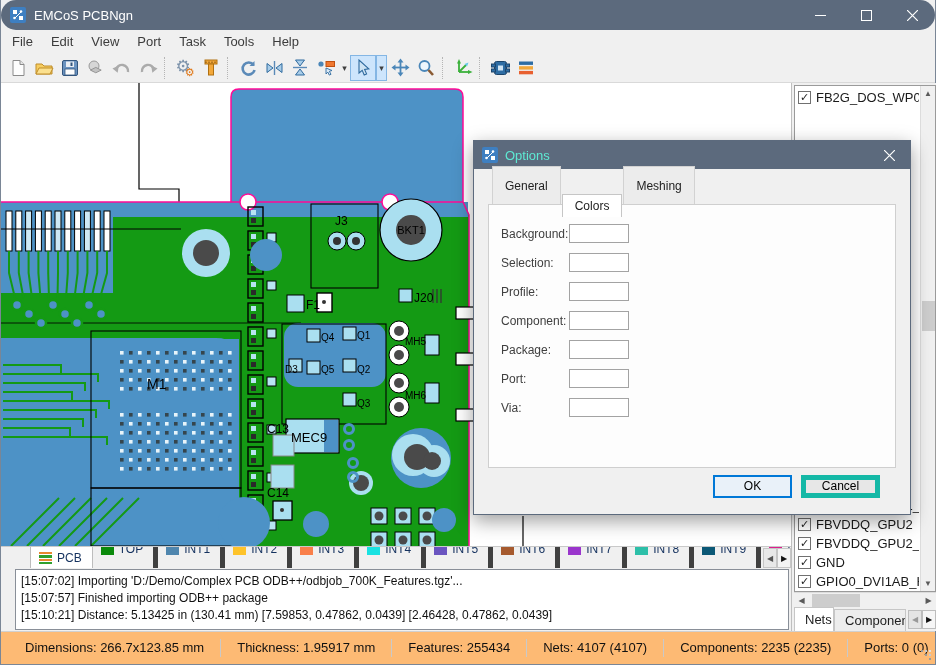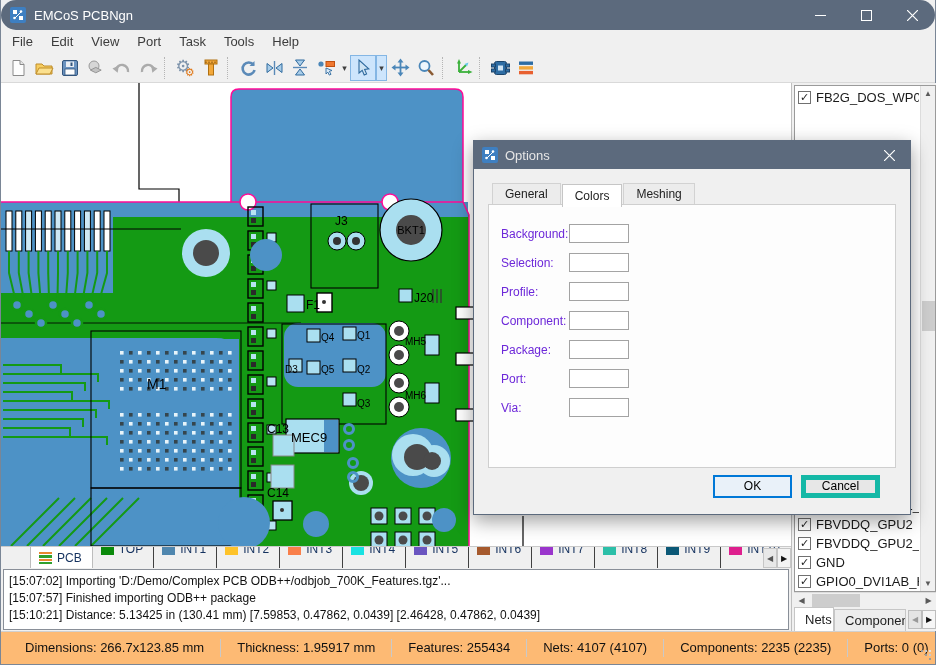--- a/index.html
+++ b/index.html
@@ -27,30 +27,30 @@
   .caret.sel { background:#cde5fc; border:1px solid #84b6e4; height:26px; line-height:24px; }
 
   
   .content { flex:1; display:flex; min-height:0; }
   .leftcol { width:790px; display:flex; flex-direction:column; min-height:0; }
   .canvas { flex:1; position:relative; background:#fff; overflow:hidden; }
   .canvas svg { display:block; }
 
   
   .layertabs { height:22px; background:#f0f0f0; border-top:1px solid #c9c9c9; display:flex; align-items:flex-end; overflow:hidden; flex:0 0 auto; position:relative;padding-left:29px; }
-  .ltab { height:39px; display:flex; align-items:center; gap:5px; padding:0 10px 0 8px; border-right:1px solid #404040; color:#15325f; font-size:12px; white-space:nowrap; background:#f0f0f0; }
+  .ltab { height:39px; display:flex; align-items:center; gap:5px; padding:0 10px 0 8px; border-right:5px solid #404040; color:#15325f; font-size:12px; white-space:nowrap; background:#f0f0f0; }
   .ltab.active { background:#fff; height:22px; border:1px solid #bdbdbd; border-bottom:none; color:#15325f; }
   .ltab .sw { width:13px; height:12px; display:inline-block; flex:0 0 auto; }
   .ltab.stack .sw { background:linear-gradient(180deg,#e88830 0 2.5px,#ffffff 2.5px 3.5px,#2fa02f 3.5px 6px,#ffffff 6px 7px,#e88830 7px 9.5px,#ffffff 9.5px 10.5px,#2fa02f 10.5px 12px); }
   .ltab-scroll { position:absolute; right:0; top:1px; display:flex; }
   .ltab-scroll .sbtn { width:14px; height:20px; background:#e8e8e8; border:1px solid #c6c6c6; font-size:8px; display:flex; align-items:center; justify-content:center; color:#555; }
   .ltab-scroll .sbtn.dark { color:#111; background:#f4f4f4; }
 
   
-  .log { height:61px; margin:1px 2px 1px 2px; background:#fff; border:1px solid #898f98; padding:3px 5px; overflow:hidden; flex:0 0 auto; }
+  .log { height:61px; margin:1px 2px 1px 14px; background:#fff; border:1px solid #898f98; padding:3px 5px; overflow:hidden; flex:0 0 auto; }
   .logline { font-size:12px; color:#111; white-space:nowrap; line-height:17px; }
 
   
   .sidebar { width:146px; border-left:1px solid #bfbfbf; background:#f0f0f0; display:flex; flex-direction:column; padding:2px 1px 0 2px; min-height:0; }
   .combo { height:22px; background:#fff; border:1px solid #8a8a8a; display:flex; align-items:center; padding:0 4px; margin-bottom:2px; }
   .combo .val { flex:1; font-size:13px; }
   .combo .arr { font-size:10px; color:#444; }
   .filter { height:21px; border:1px solid #9a9a9a; background:#fff; width:100%; font-size:13px; padding:0 4px; font-family:"Liberation Sans",sans-serif; color:#111; margin-bottom:1px; }
   .filter::placeholder { color:#9a9a9a; }
   .netlist { flex:1; background:#fff; border:1px solid #9a9a9a; position:relative; display:flex; flex-direction:column; overflow:hidden; min-height:0; }
@@ -76,31 +76,31 @@
 
   
   .statusbar { height:33px; background:#fdba74; border-top:1px solid #d0d0d0; display:flex; align-items:center; padding-left:8px; flex:0 0 auto; position:relative; }
   .sitem { padding:0 16px; font-size:13px; color:#111; border-right:1px solid #c9c9c9; height:18px; line-height:18px; white-space:nowrap; }
   .sitem:last-of-type { border-right:none; }
   .grip { position:absolute; right:3px; bottom:3px; width:12px; height:12px;
     background-image:radial-gradient(circle at 2px 2px,#9a9a9a 1.2px,transparent 1.3px),radial-gradient(circle at 6px 6px,#9a9a9a 1.2px,transparent 1.3px),radial-gradient(circle at 10px 10px,#9a9a9a 1.2px,transparent 1.3px),radial-gradient(circle at 6px 2px,#c9c9c9 1.2px,transparent 1.3px) ,radial-gradient(circle at 10px 6px,#c9c9c9 1.2px,transparent 1.3px),radial-gradient(circle at 10px 2px,#e2e2e2 1.2px,transparent 1.3px); }
 
   
   .dialog { position:absolute; left:472px; top:140px; width:438px; height:375px; background:#f0f0f0; border:1px solid #5c6a7d; box-shadow:0 6px 18px rgba(0,0,0,.38); z-index:50; display:flex; flex-direction:column; }
-  .dlg-titlebar { height:28px; background:#5c6a7d; color:#e5e5e5; display:flex; align-items:center; flex:0 0 auto; }
+  .dlg-titlebar { height:28px; background:#5c6a7d; color:#5eead4; display:flex; align-items:center; flex:0 0 auto; }
   .dlg-titlebar .appicon { margin:0 7px 0 8px; }
   .dlg-titlebar .dtitle { flex:1; font-size:13px; }
   .dlg-close { width:42px; height:28px; display:flex; align-items:center; justify-content:center; color:#fff; }
   .dlg-body { flex:1; padding:12px 14px 10px 14px; display:flex; flex-direction:column; }
   .dlg-tabs { display:flex; align-items:flex-end; height:23px; position:relative; z-index:2; padding-left:4px; }
-  .dtab { height:21px; padding:0 12px; display:flex; align-items:center; font-size:12px; background:#ececec; border:1px solid #d2d2d2; border-bottom:none; margin-right:1px; color:#222; }
-  .dtab.active { background:#fff; height:23px; border-color:#c6c6c6; position:relative; top:3px; padding-top:0; }
+  .dtab { height:38px; padding:0 12px; display:flex; align-items:center; font-size:12px; background:#ececec; border:1px solid #d2d2d2; border-bottom:none; margin-right:1px; color:#222; }
+  .dtab.active { background:#fff; height:23px; border-color:#c6c6c6; position:relative; top:13px; padding-top:0; }
   .dlg-panel { flex:1; background:#fdfdfd; border:1px solid #cfcfcf; margin-top:0; padding:14px 0 0 12px; z-index:1; }
   .crow { display:flex; align-items:center; height:29px; }
-  .crow .clabel { width:62px; font-size:12px; color:#6d28d9; }
+  .crow .clabel { width:62px; font-size:12px; color:#404040; }
   .crow .swatch { width:60px; height:19px; border:1px solid #a3a3a3; background:#fff; padding:1px; margin-left:6px; }
   .crow .swatch .fill { width:100%; height:100%; }
   .dlg-buttons { height:36px; display:flex; align-items:center; justify-content:flex-end; gap:9px; padding-right:16px; flex:0 0 auto; }
   .dbtn { width:79px; height:23px; background:#e7e7e7; border:5px solid #14b8a6; font-size:12px; display:flex; align-items:center; justify-content:center; font-family:"Liberation Sans",sans-serif; }
   .dbtn.default { border:2px solid #0078d7; background:#e9f1f9; }
 
   .appicon { width:16px; height:16px; display:inline-block; }
 </style>
 </head>
 <body>

